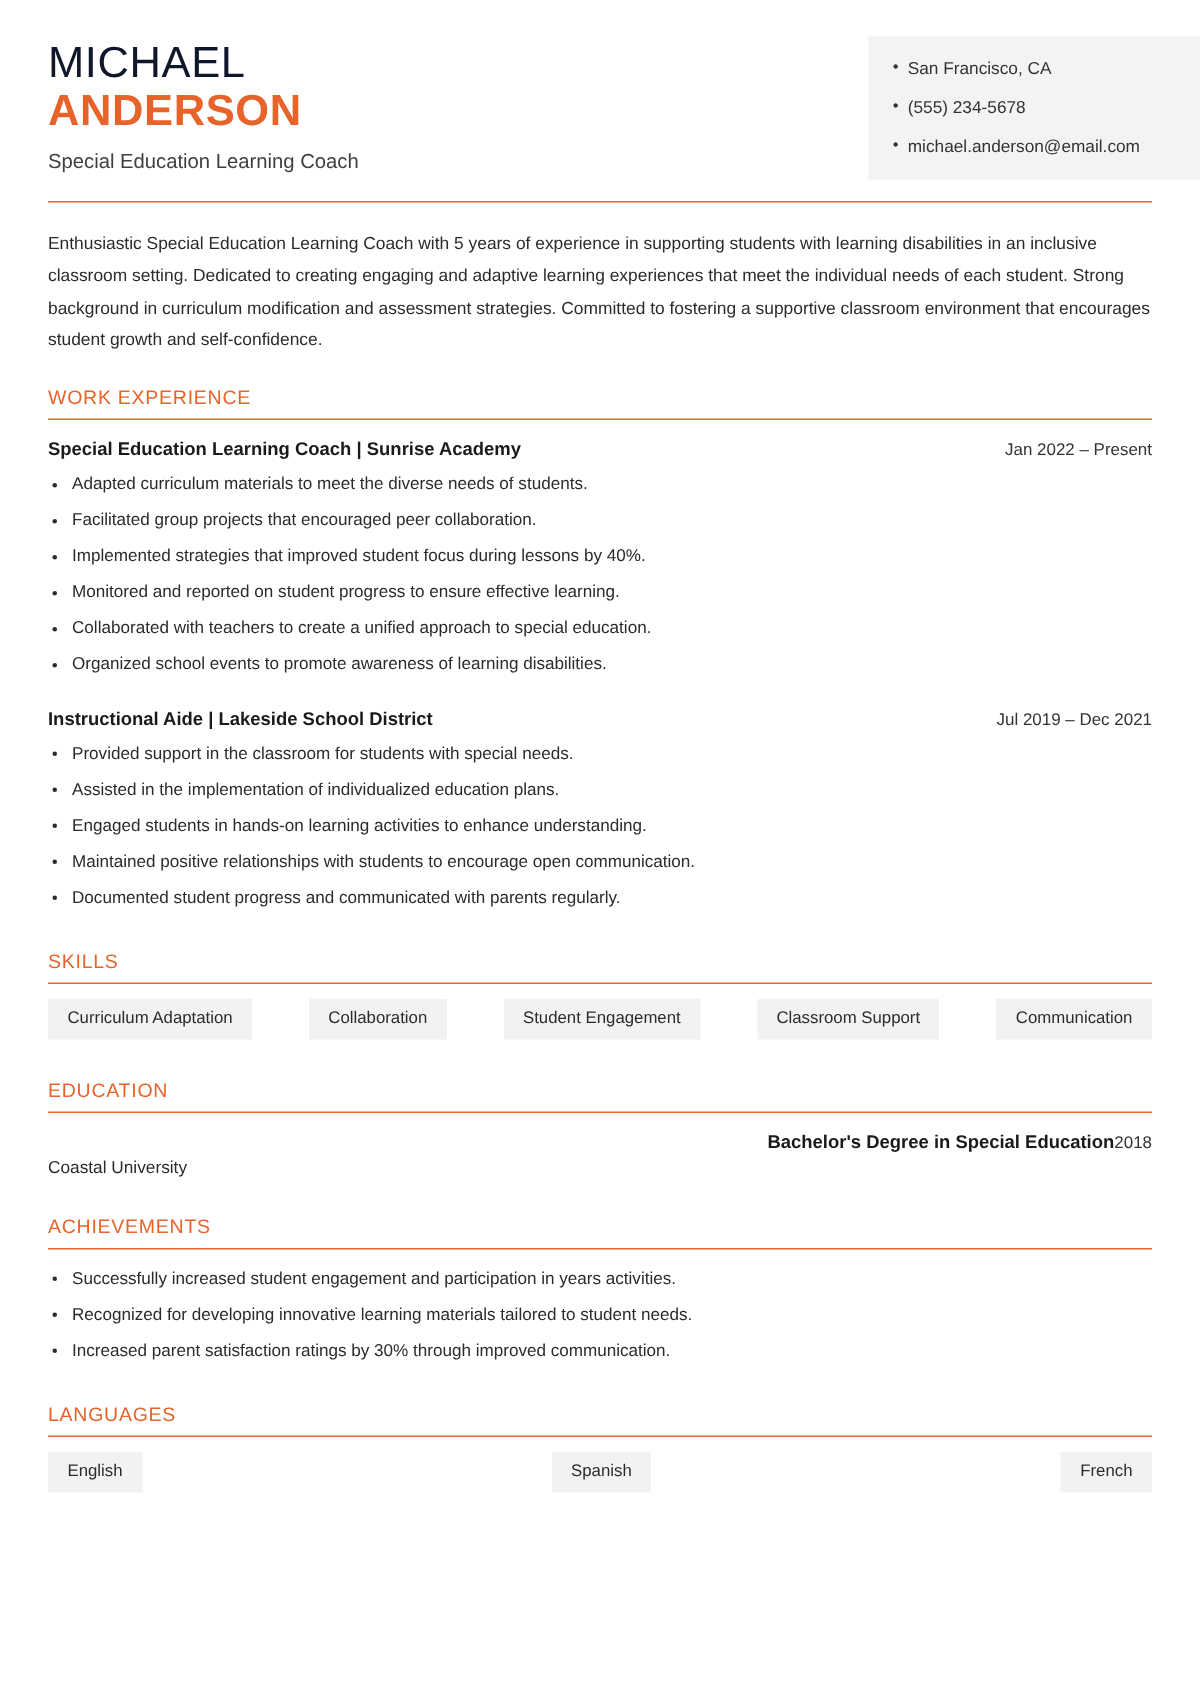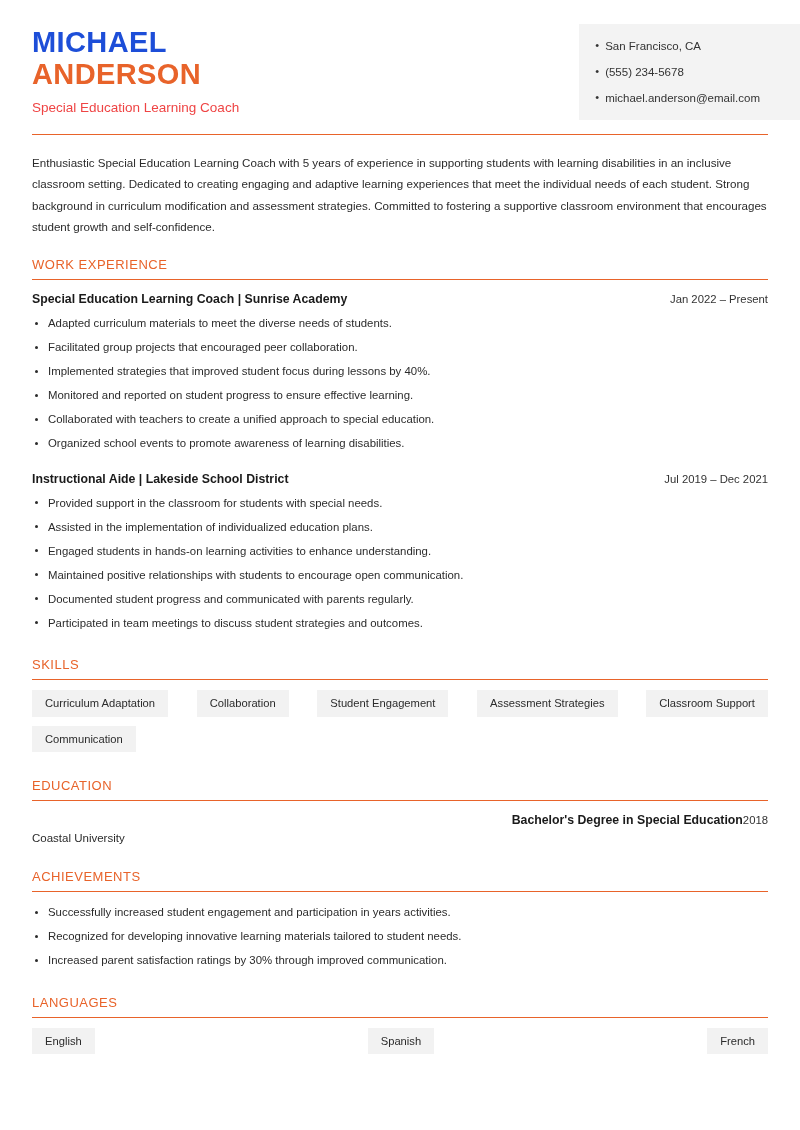--- a/index.html
+++ b/index.html
@@ -27,36 +27,36 @@
     display: flex;
     align-items: flex-start;
     justify-content: space-between;
     padding: 22px 32px 0 32px;
   }
   .identity {
     padding-top: 4px;
   }
   .name-first {
     font-size: 29px;
-    font-weight: bold;
+    font-weight: normal;
     letter-spacing: 0.4px;
     line-height: 1.12;
-    color: #1d4ed8;
+    color: #0f172a;
   }
   .name-last {
     font-size: 29px;
     font-weight: bold;
     letter-spacing: 0.4px;
     line-height: 1.12;
     color: #e8632a;
   }
   .job-title {
     margin-top: 9px;
     font-size: 13.5px;
-    color: #ef4444;
+    color: #404040;
     font-weight: normal;
   }
   .contact-box {
     background: #f3f3f3;
     padding: 14px 18px 14px 16px;
     min-width: 208px;
     box-sizing: border-box;
     margin-top: 2px;
     margin-right: -32px;
     padding-right: 40px;
@@ -257,33 +257,31 @@
         <div class="entry-head">
           <div class="entry-title">Instructional Aide | Lakeside School District</div>
           <div class="entry-date">Jul 2019 – Dec 2021</div>
         </div>
         <ul class="bullets">
           <li>Provided support in the classroom for students with special needs.</li>
           <li>Assisted in the implementation of individualized education plans.</li>
           <li>Engaged students in hands-on learning activities to enhance understanding.</li>
           <li>Maintained positive relationships with students to encourage open communication.</li>
           <li>Documented student progress and communicated with parents regularly.</li>
-          <li>Participated in team meetings to discuss student strategies and outcomes.</li>
         </ul>
       </div>
     </div>
 
     <div class="section sec-skills">
       <div class="section-title">SKILLS</div>
       <hr class="section-rule">
       <div class="chips">
         <span class="chip">Curriculum Adaptation</span>
         <span class="chip">Collaboration</span>
         <span class="chip">Student Engagement</span>
-        <span class="chip">Assessment Strategies</span>
         <span class="chip">Classroom Support</span>
         <span class="chip">Communication</span>
       </div>
     </div>
 
     <div class="section sec-education">
       <div class="section-title">EDUCATION</div>
       <hr class="section-rule">
       <div class="edu-entry">
         <div class="edu-head">

